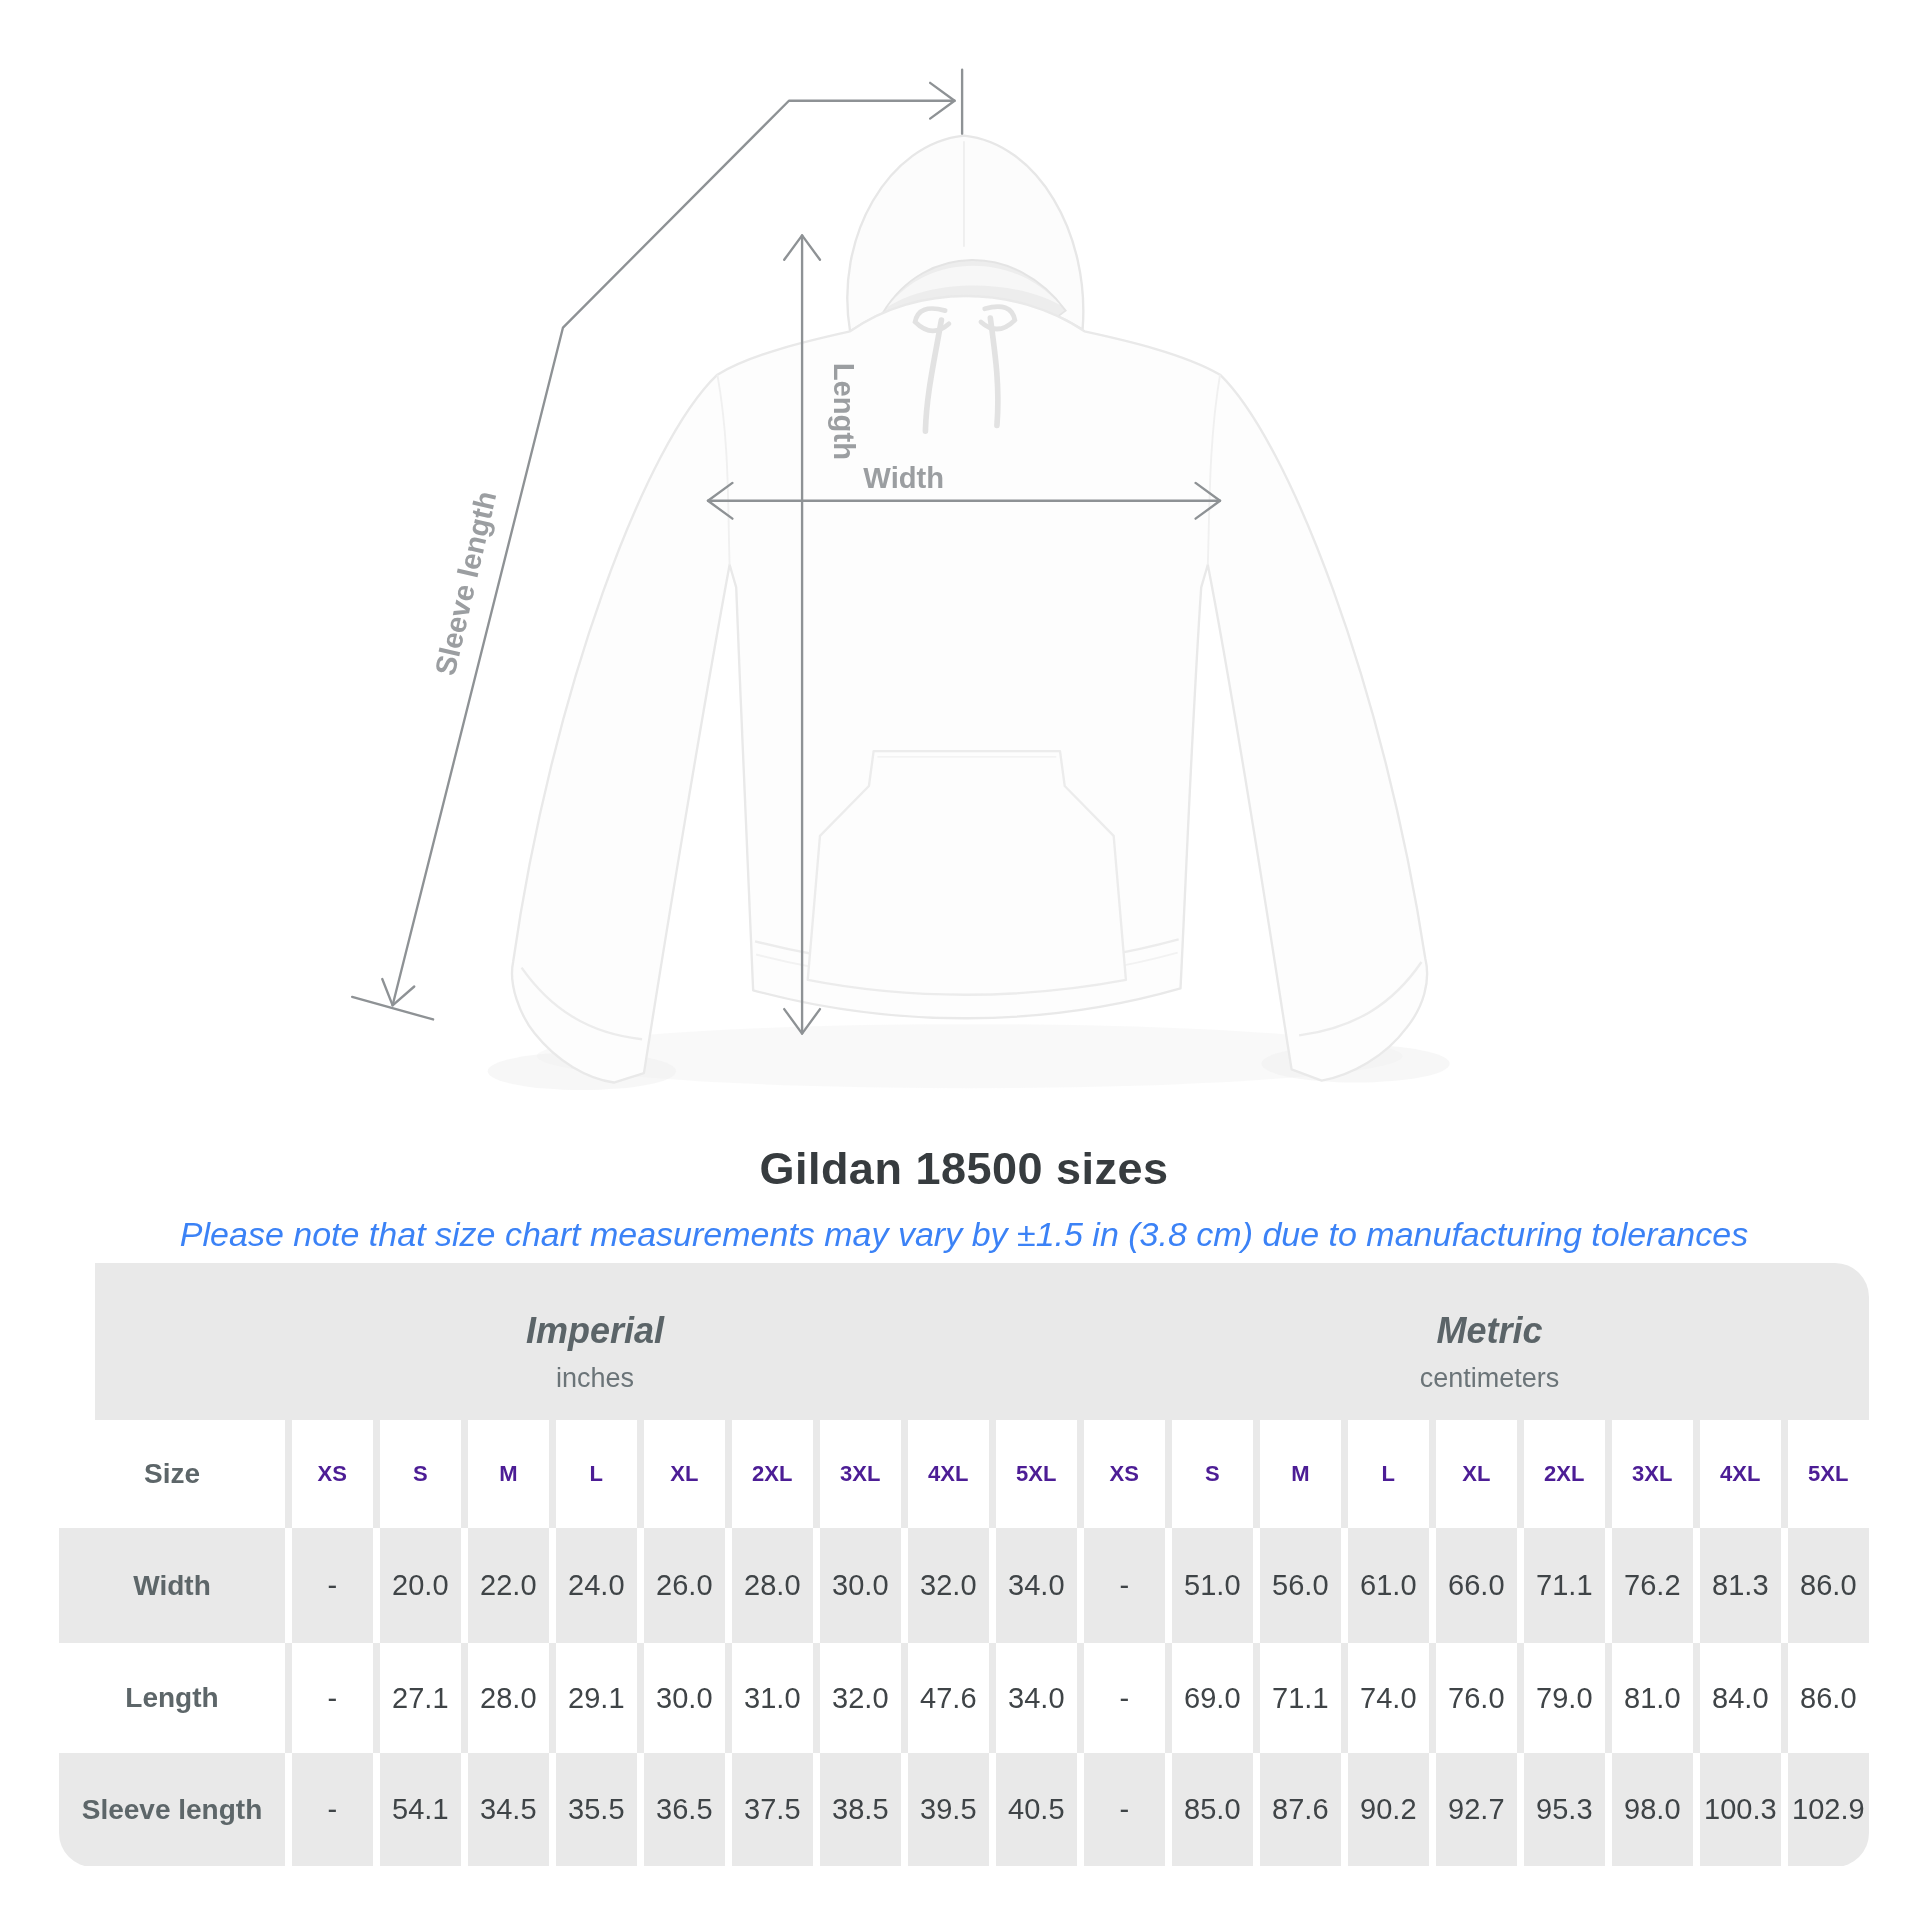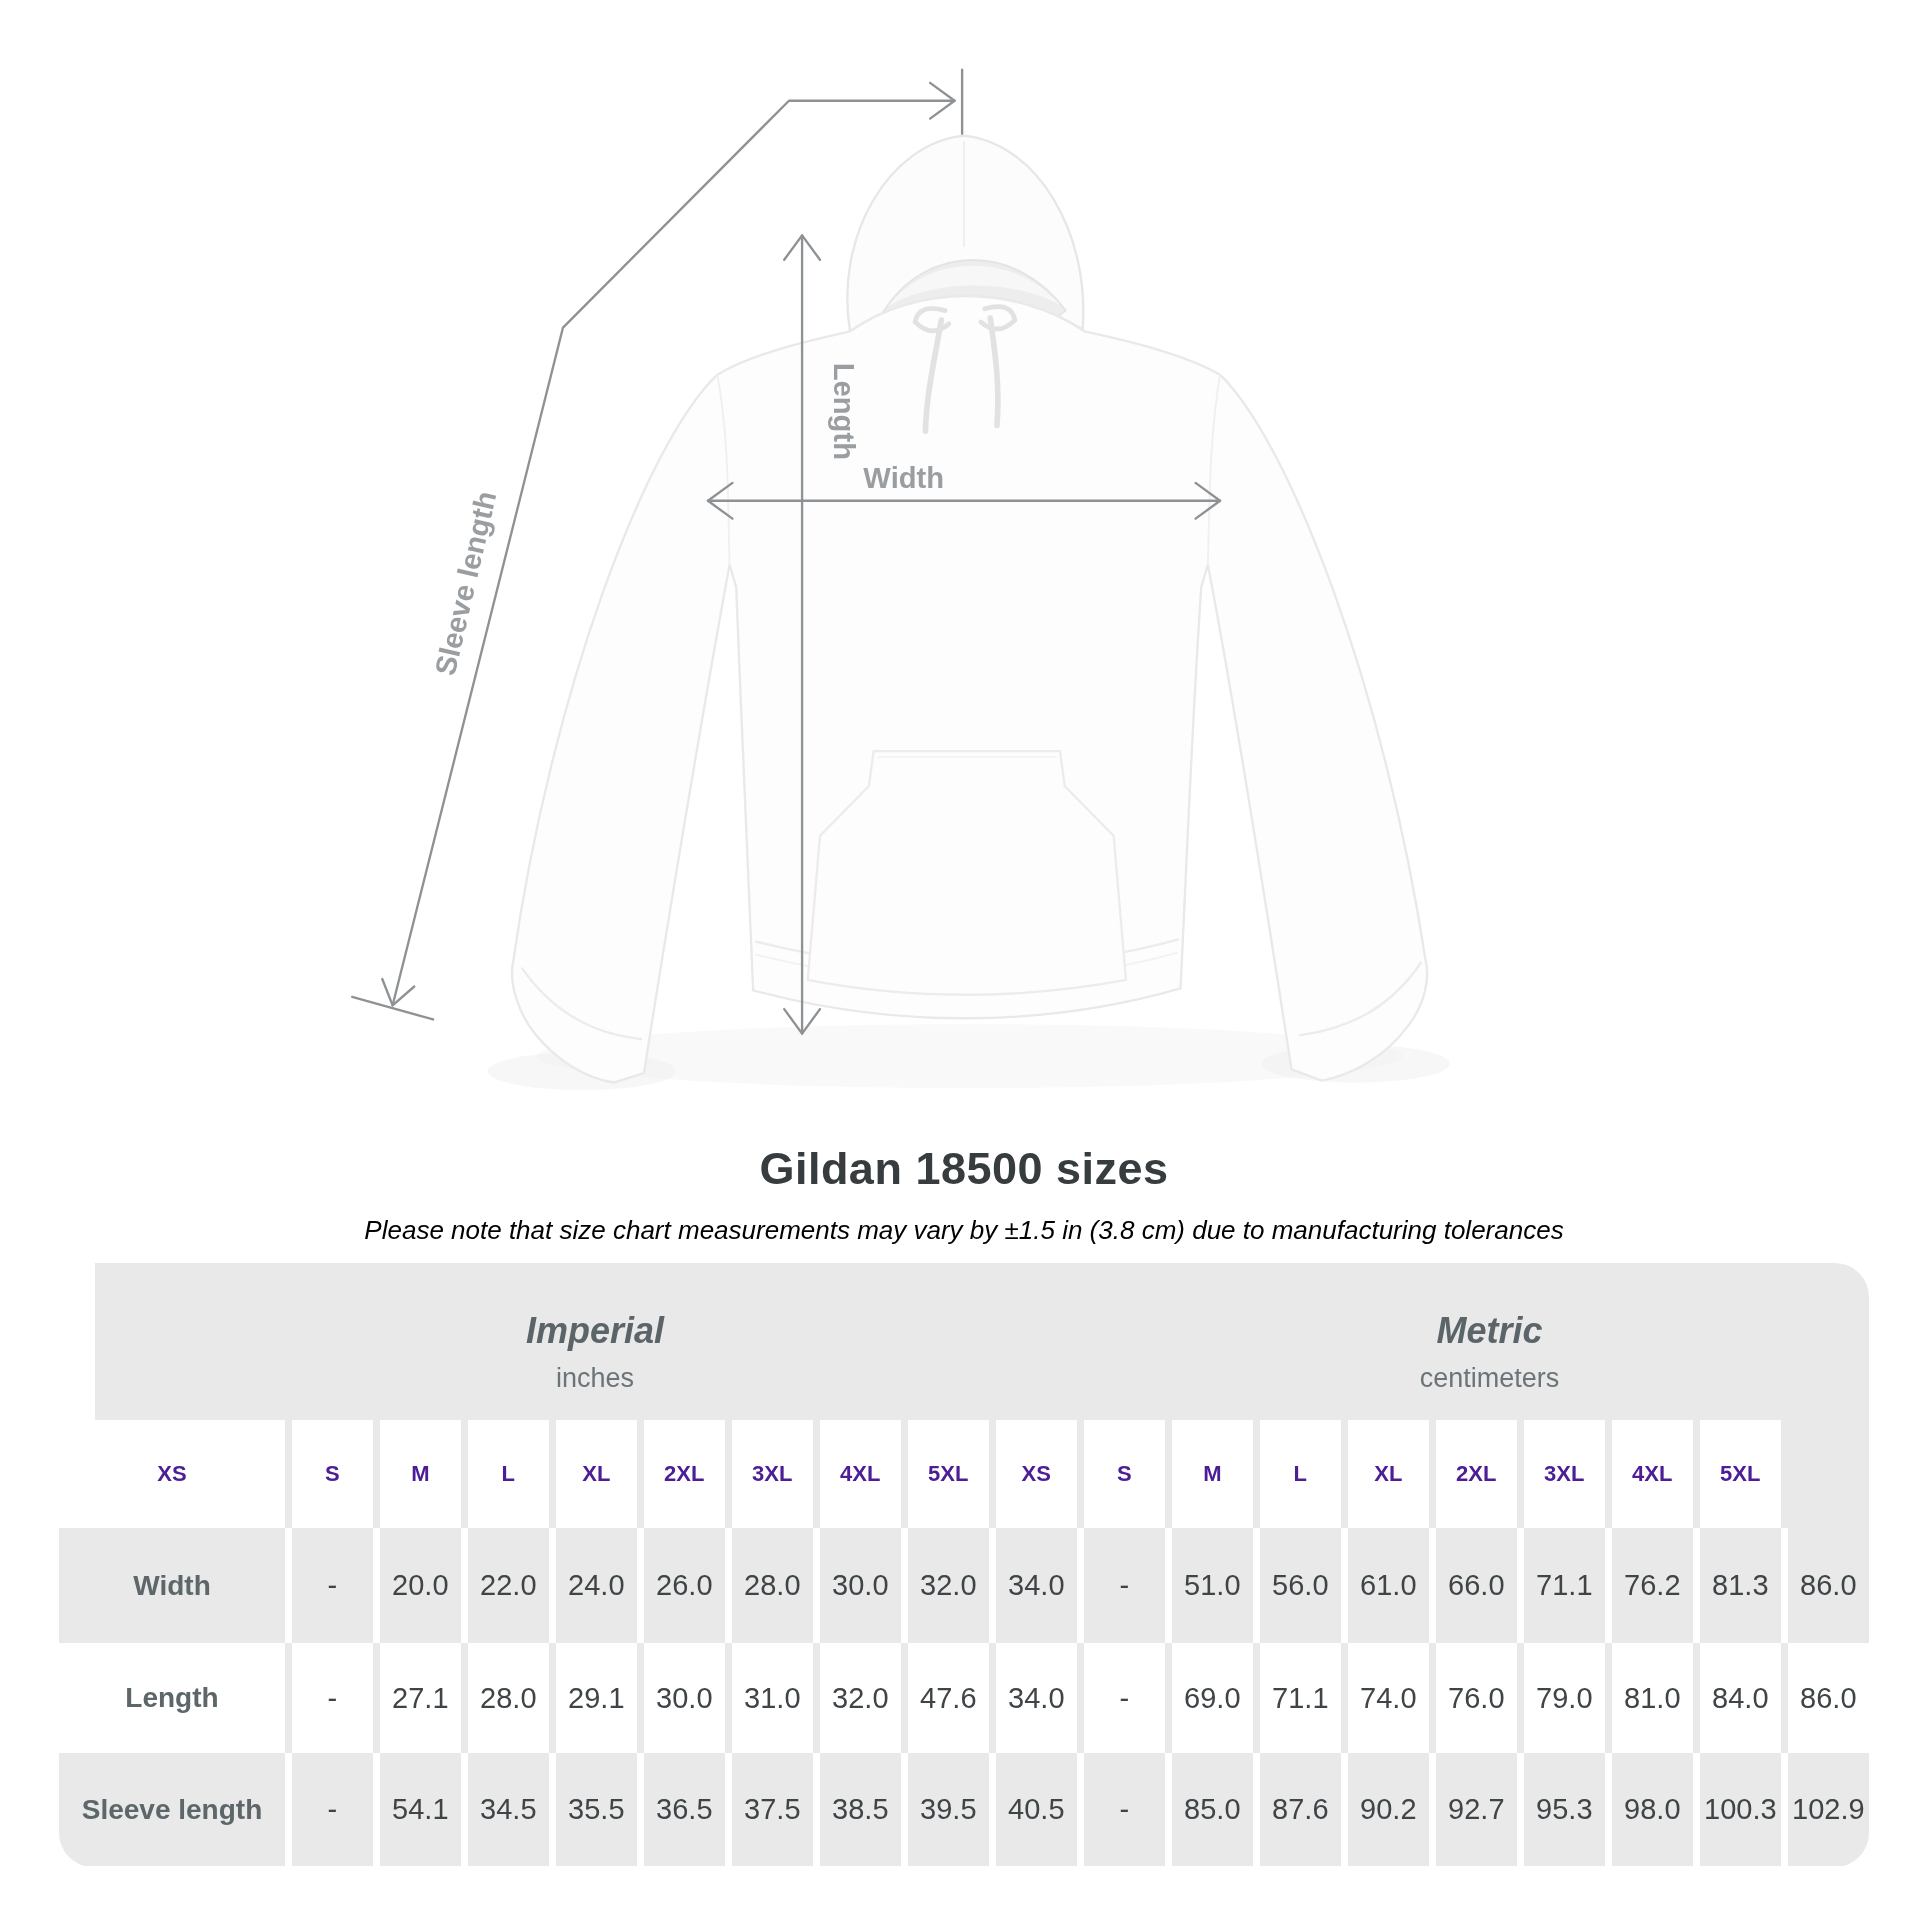--- a/index.html
+++ b/index.html
@@ -11,21 +11,21 @@
   .diagram{position:absolute;top:0;left:0;width:1928px;height:1139px;}
   .diagram svg{display:block;}
 
   
   .chart-title{
     position:absolute;top:1143px;left:0;width:1928px;text-align:center;
     font-size:45px;font-weight:bold;color:#373c3f;letter-spacing:0.5px;
   }
   .chart-subtitle{
     position:absolute;top:1215px;left:0;width:1928px;text-align:center;
-    font-size:26px;font-style:italic;color:#000000;
+    font-size:34px;font-style:italic;color:#3b82f6;
   }
 
   
   .size-table{
     position:absolute;left:59px;top:1263px;width:1810px;height:604px;
     border-radius:34px;overflow:hidden;
   }
   .band{
     display:grid;grid-template-columns:226px repeat(18,1fr);column-gap:15px;
     background:#e9e9e9;height:157px;margin-left:36px;
@@ -153,20 +153,21 @@
       <div class="unit-name">Imperial</div>
       <div class="unit-sub">inches</div>
     </div>
     <div class="unit-group metric">
       <div class="unit-name">Metric</div>
       <div class="unit-sub">centimeters</div>
     </div>
   </div>
 
   <div class="trow row-size">
+    <div class="cell hdr rowlabel">Size</div>
     <div class="cell hdr">XS</div>
     <div class="cell hdr">S</div>
     <div class="cell hdr">M</div>
     <div class="cell hdr">L</div>
     <div class="cell hdr">XL</div>
     <div class="cell hdr">2XL</div>
     <div class="cell hdr">3XL</div>
     <div class="cell hdr">4XL</div>
     <div class="cell hdr">5XL</div>
     <div class="cell hdr">XS</div>

